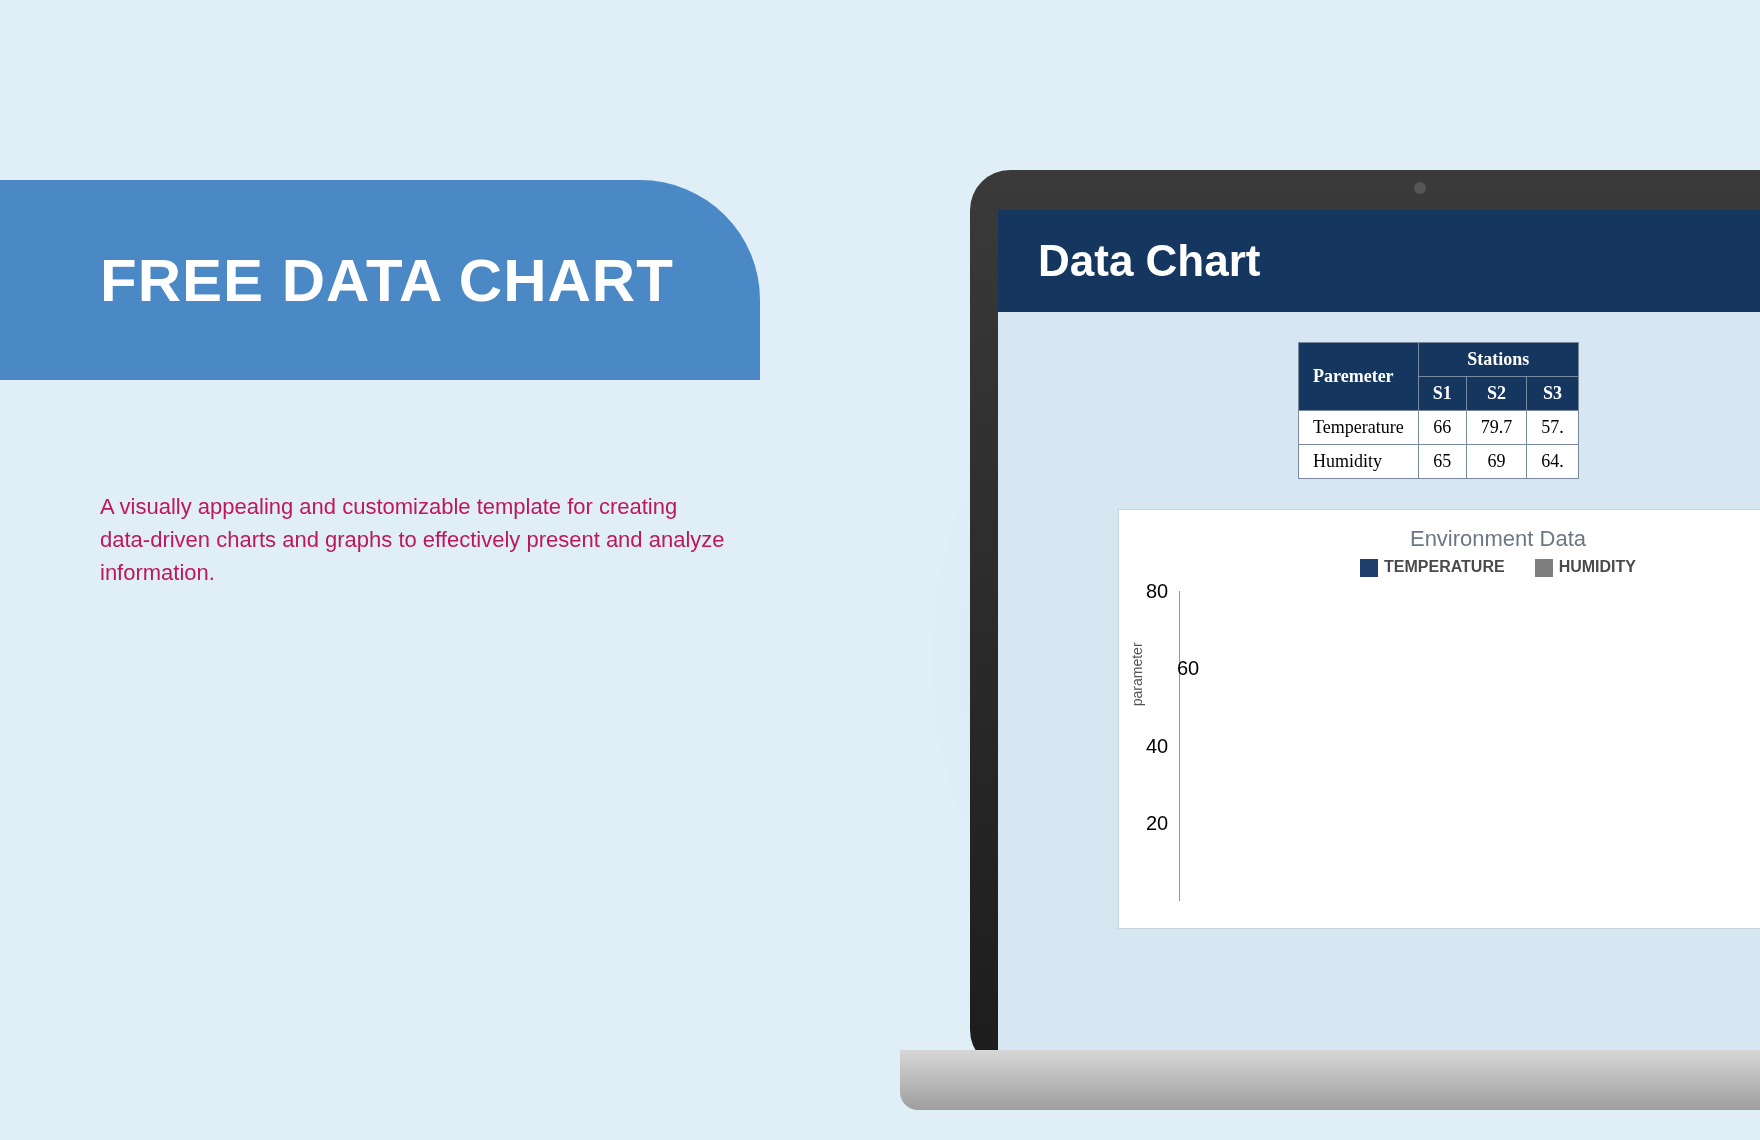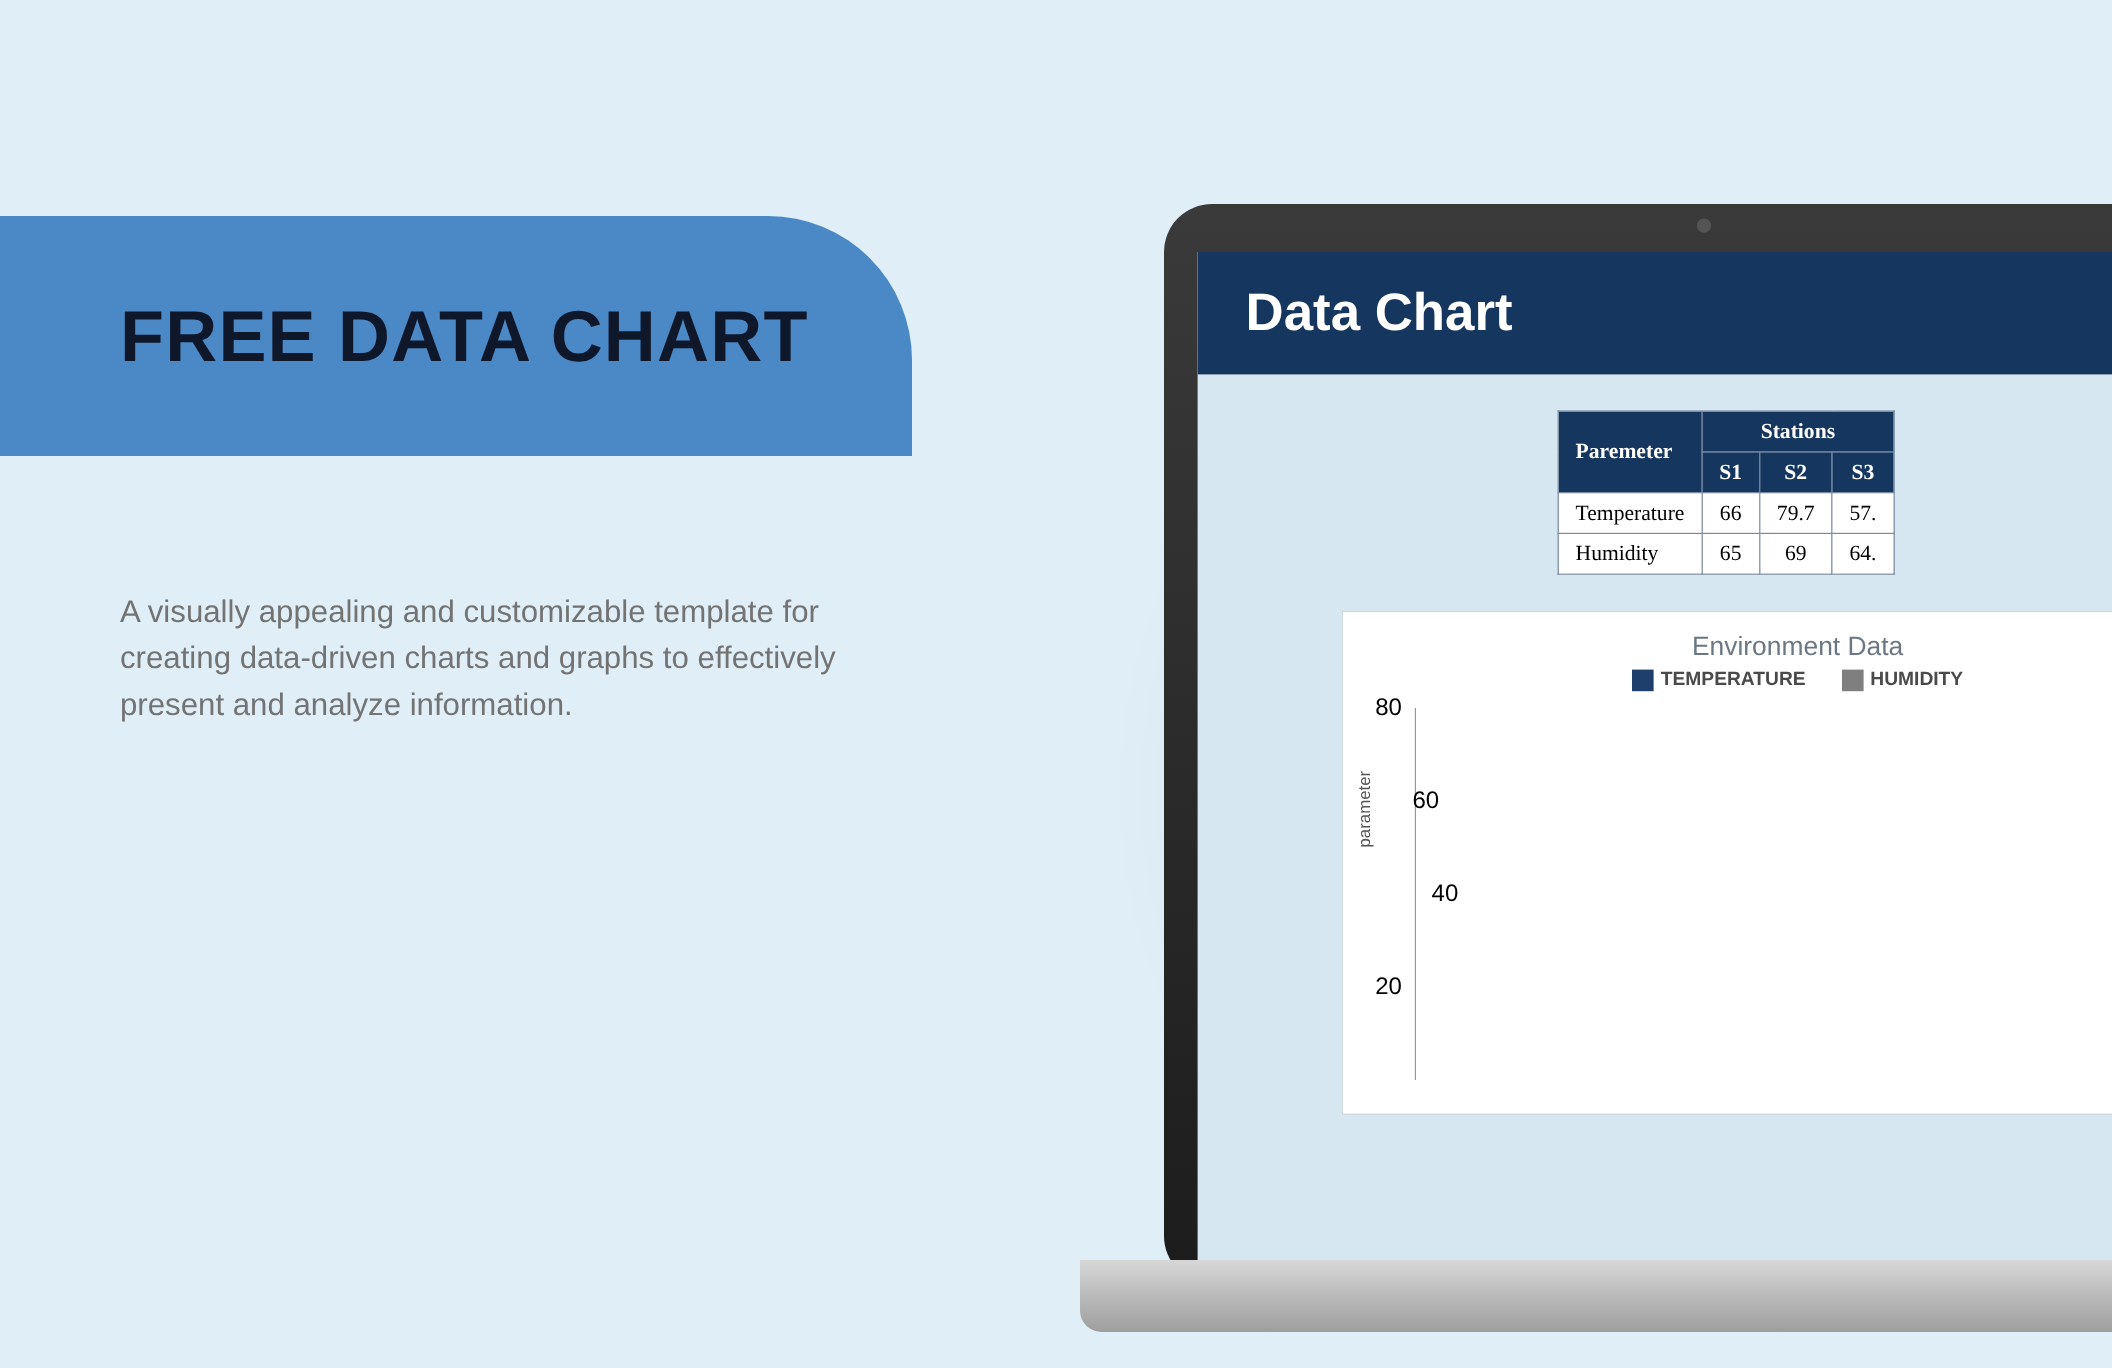--- a/index.html
+++ b/index.html
@@ -17,32 +17,32 @@
     top: 180px;
     width: 760px;
     height: 200px;
     background: #4a88c6;
     border-top-right-radius: 120px;
     display: flex;
     align-items: center;
     padding-left: 100px;
   }
   .title-plaque h1 {
-    color: #0f172a;
+    color: #ffffff;
     font-size: 60px;
     font-weight: 800;
     letter-spacing: 1px;
   }
   .description {
     position: absolute;
     left: 100px;
     top: 490px;
     width: 630px;
-    color: #737373;
-    font-size: 26px;
+    color: #be185d;
+    font-size: 22px;
     line-height: 1.5;
   }
   
   .laptop {
     position: absolute;
     left: 970px;
     top: 170px;
     width: 900px;
     height: 900px;
   }
@@ -254,21 +254,21 @@
       <div class="chart-box">
         <div class="chart-title">Environment Data</div>
         <div class="legend">
           <span><span class="swatch sw-a"></span><span>TEMPERATURE</span></span>
           <span><span class="swatch sw-b"></span><span>HUMIDITY</span></span>
         </div>
         <span class="ylabel">parameter</span>
         <div class="plot" id="plot">
 
         <div class="ytick" style="top: 75%;">20</div>
-            <div class="ytick" style="top: 50%; margin-left: 47px;">40</div>
+            <div class="ytick" style="top: 50%;">40</div>
             <div class="ytick" style="top: 25%; margin-left: 31px;">60</div>
             <div class="ytick" style="top: 0%;">80</div>
             <div class="bars">
               <div class="bar-group">
                 <div class="bar temp" style="height: 96.25%;"></div>
                 <div class="bar hum" style="height: 81.25%;"></div>
               </div>
               <div class="bar-group">
                 <div class="bar temp" style="height: 99.625%;"></div>
                 <div class="bar hum" style="height: 86.25%;"></div>

